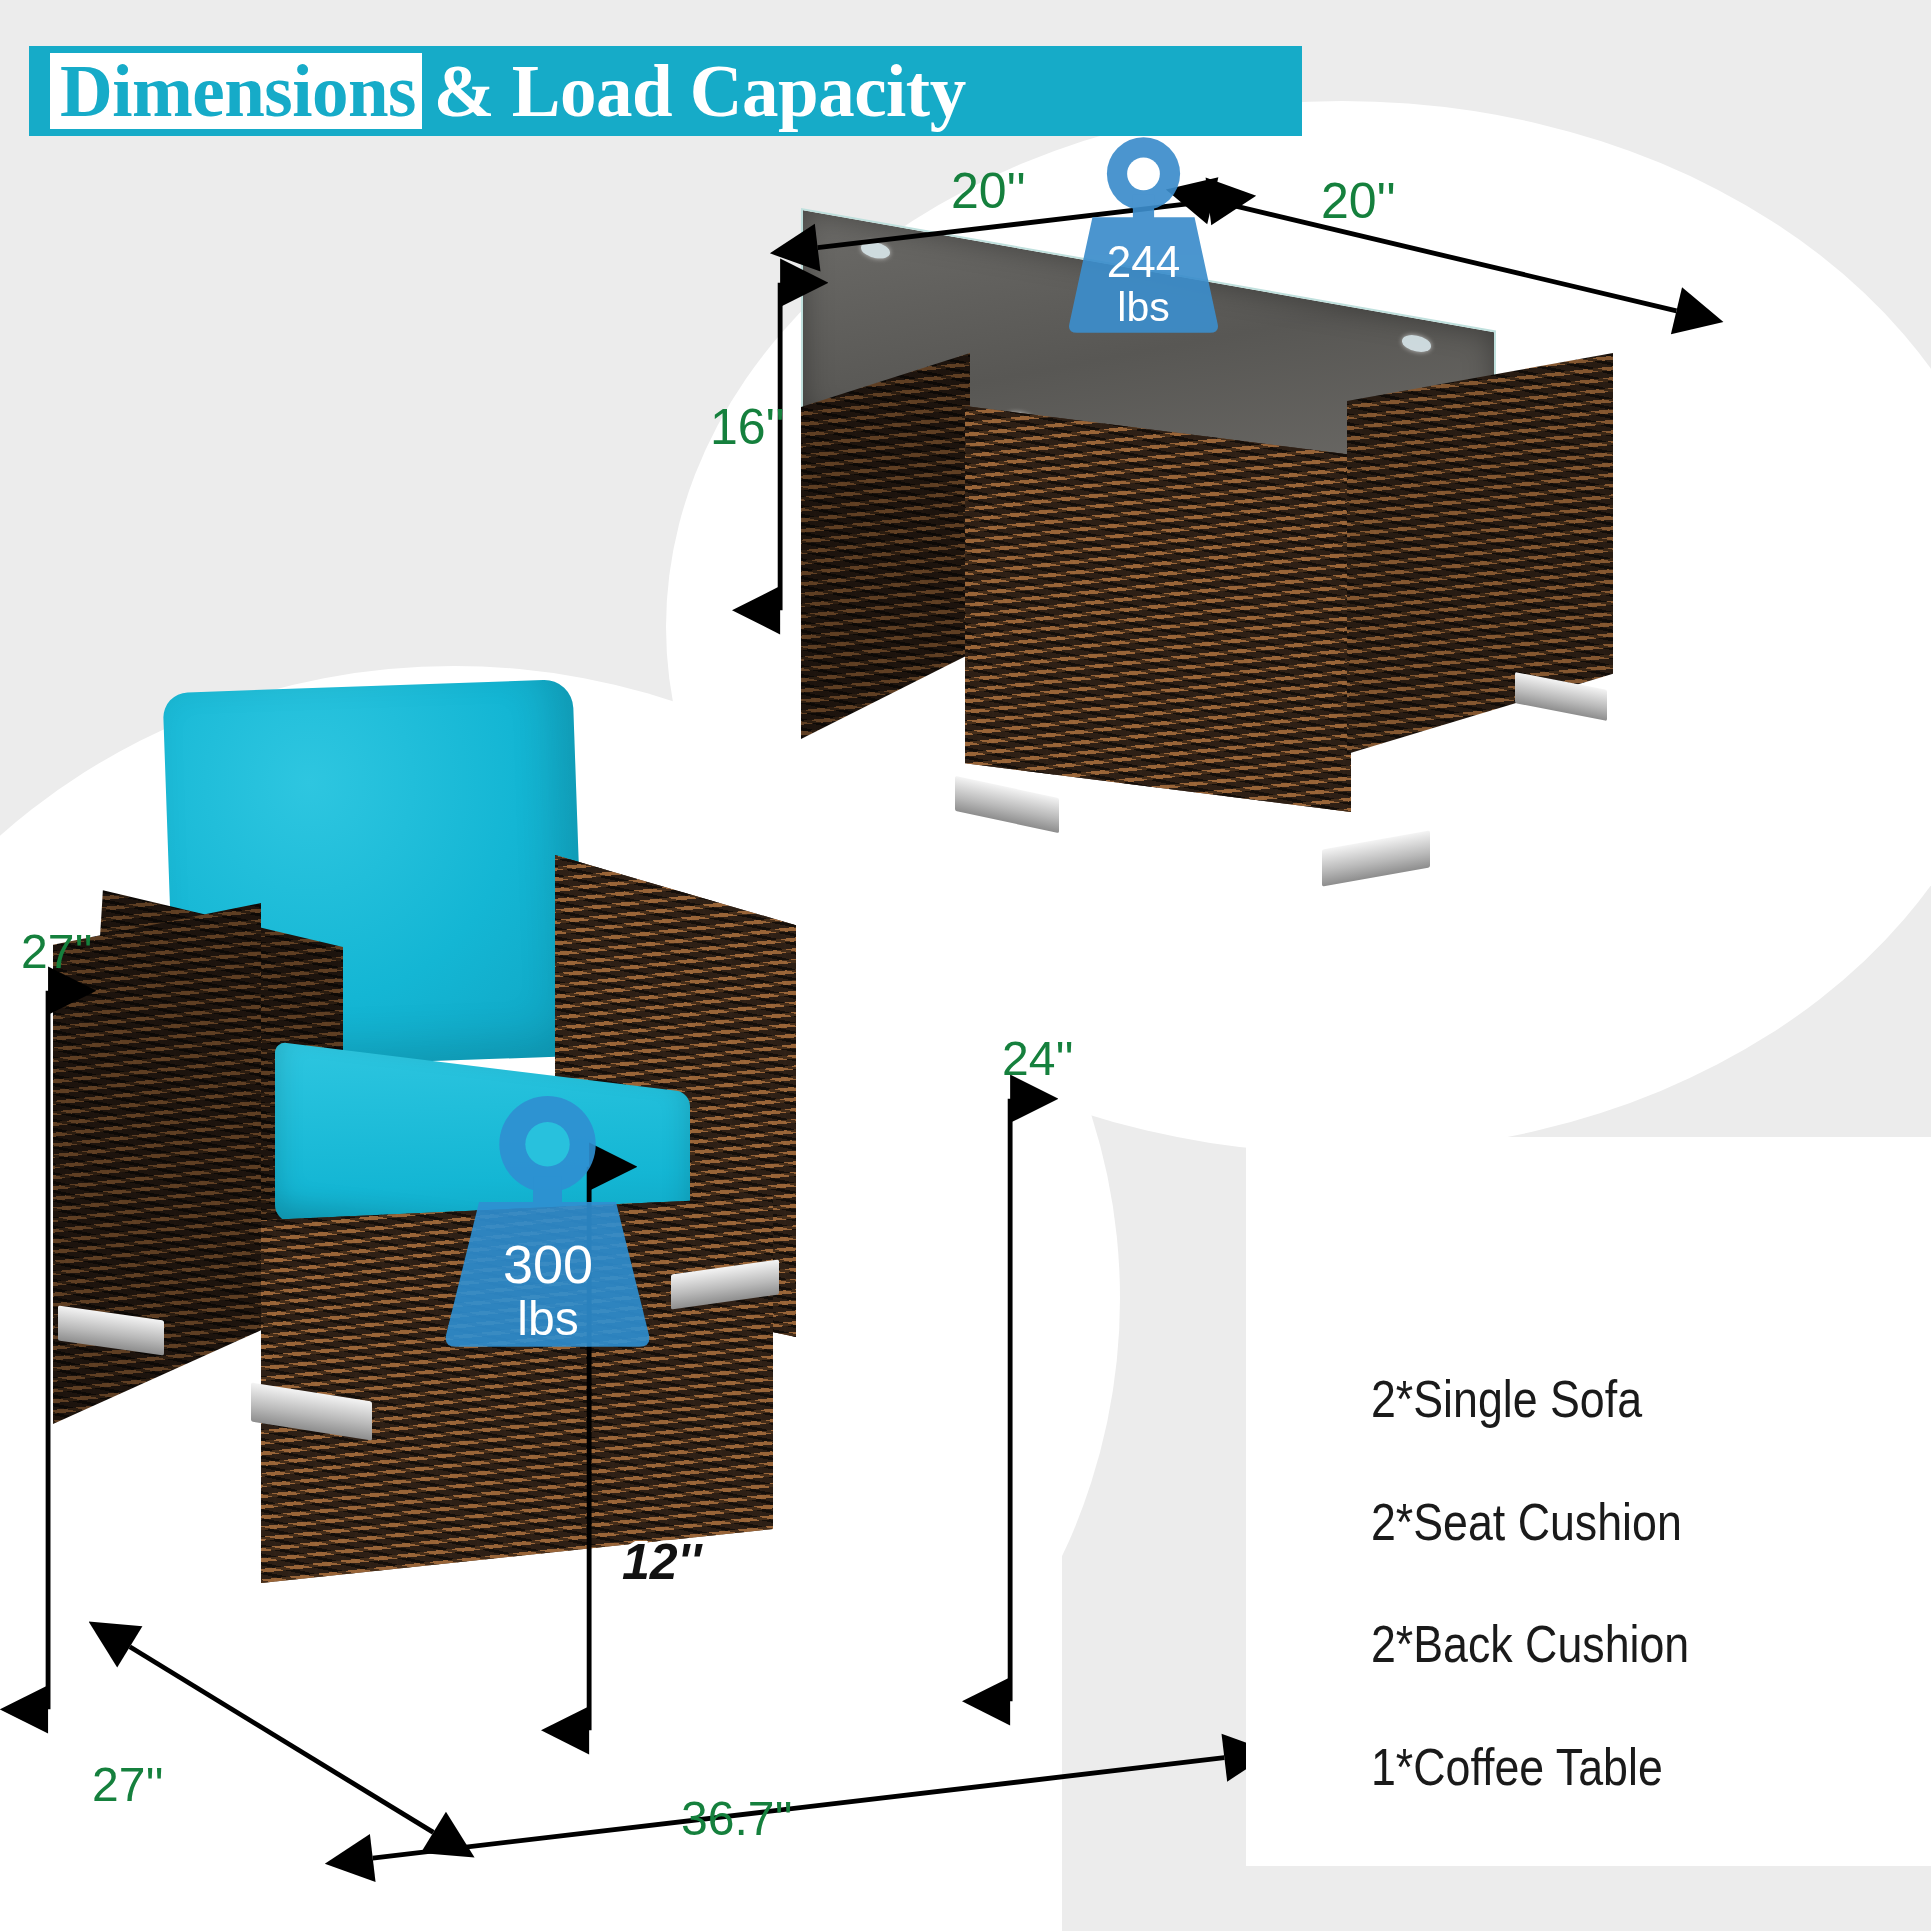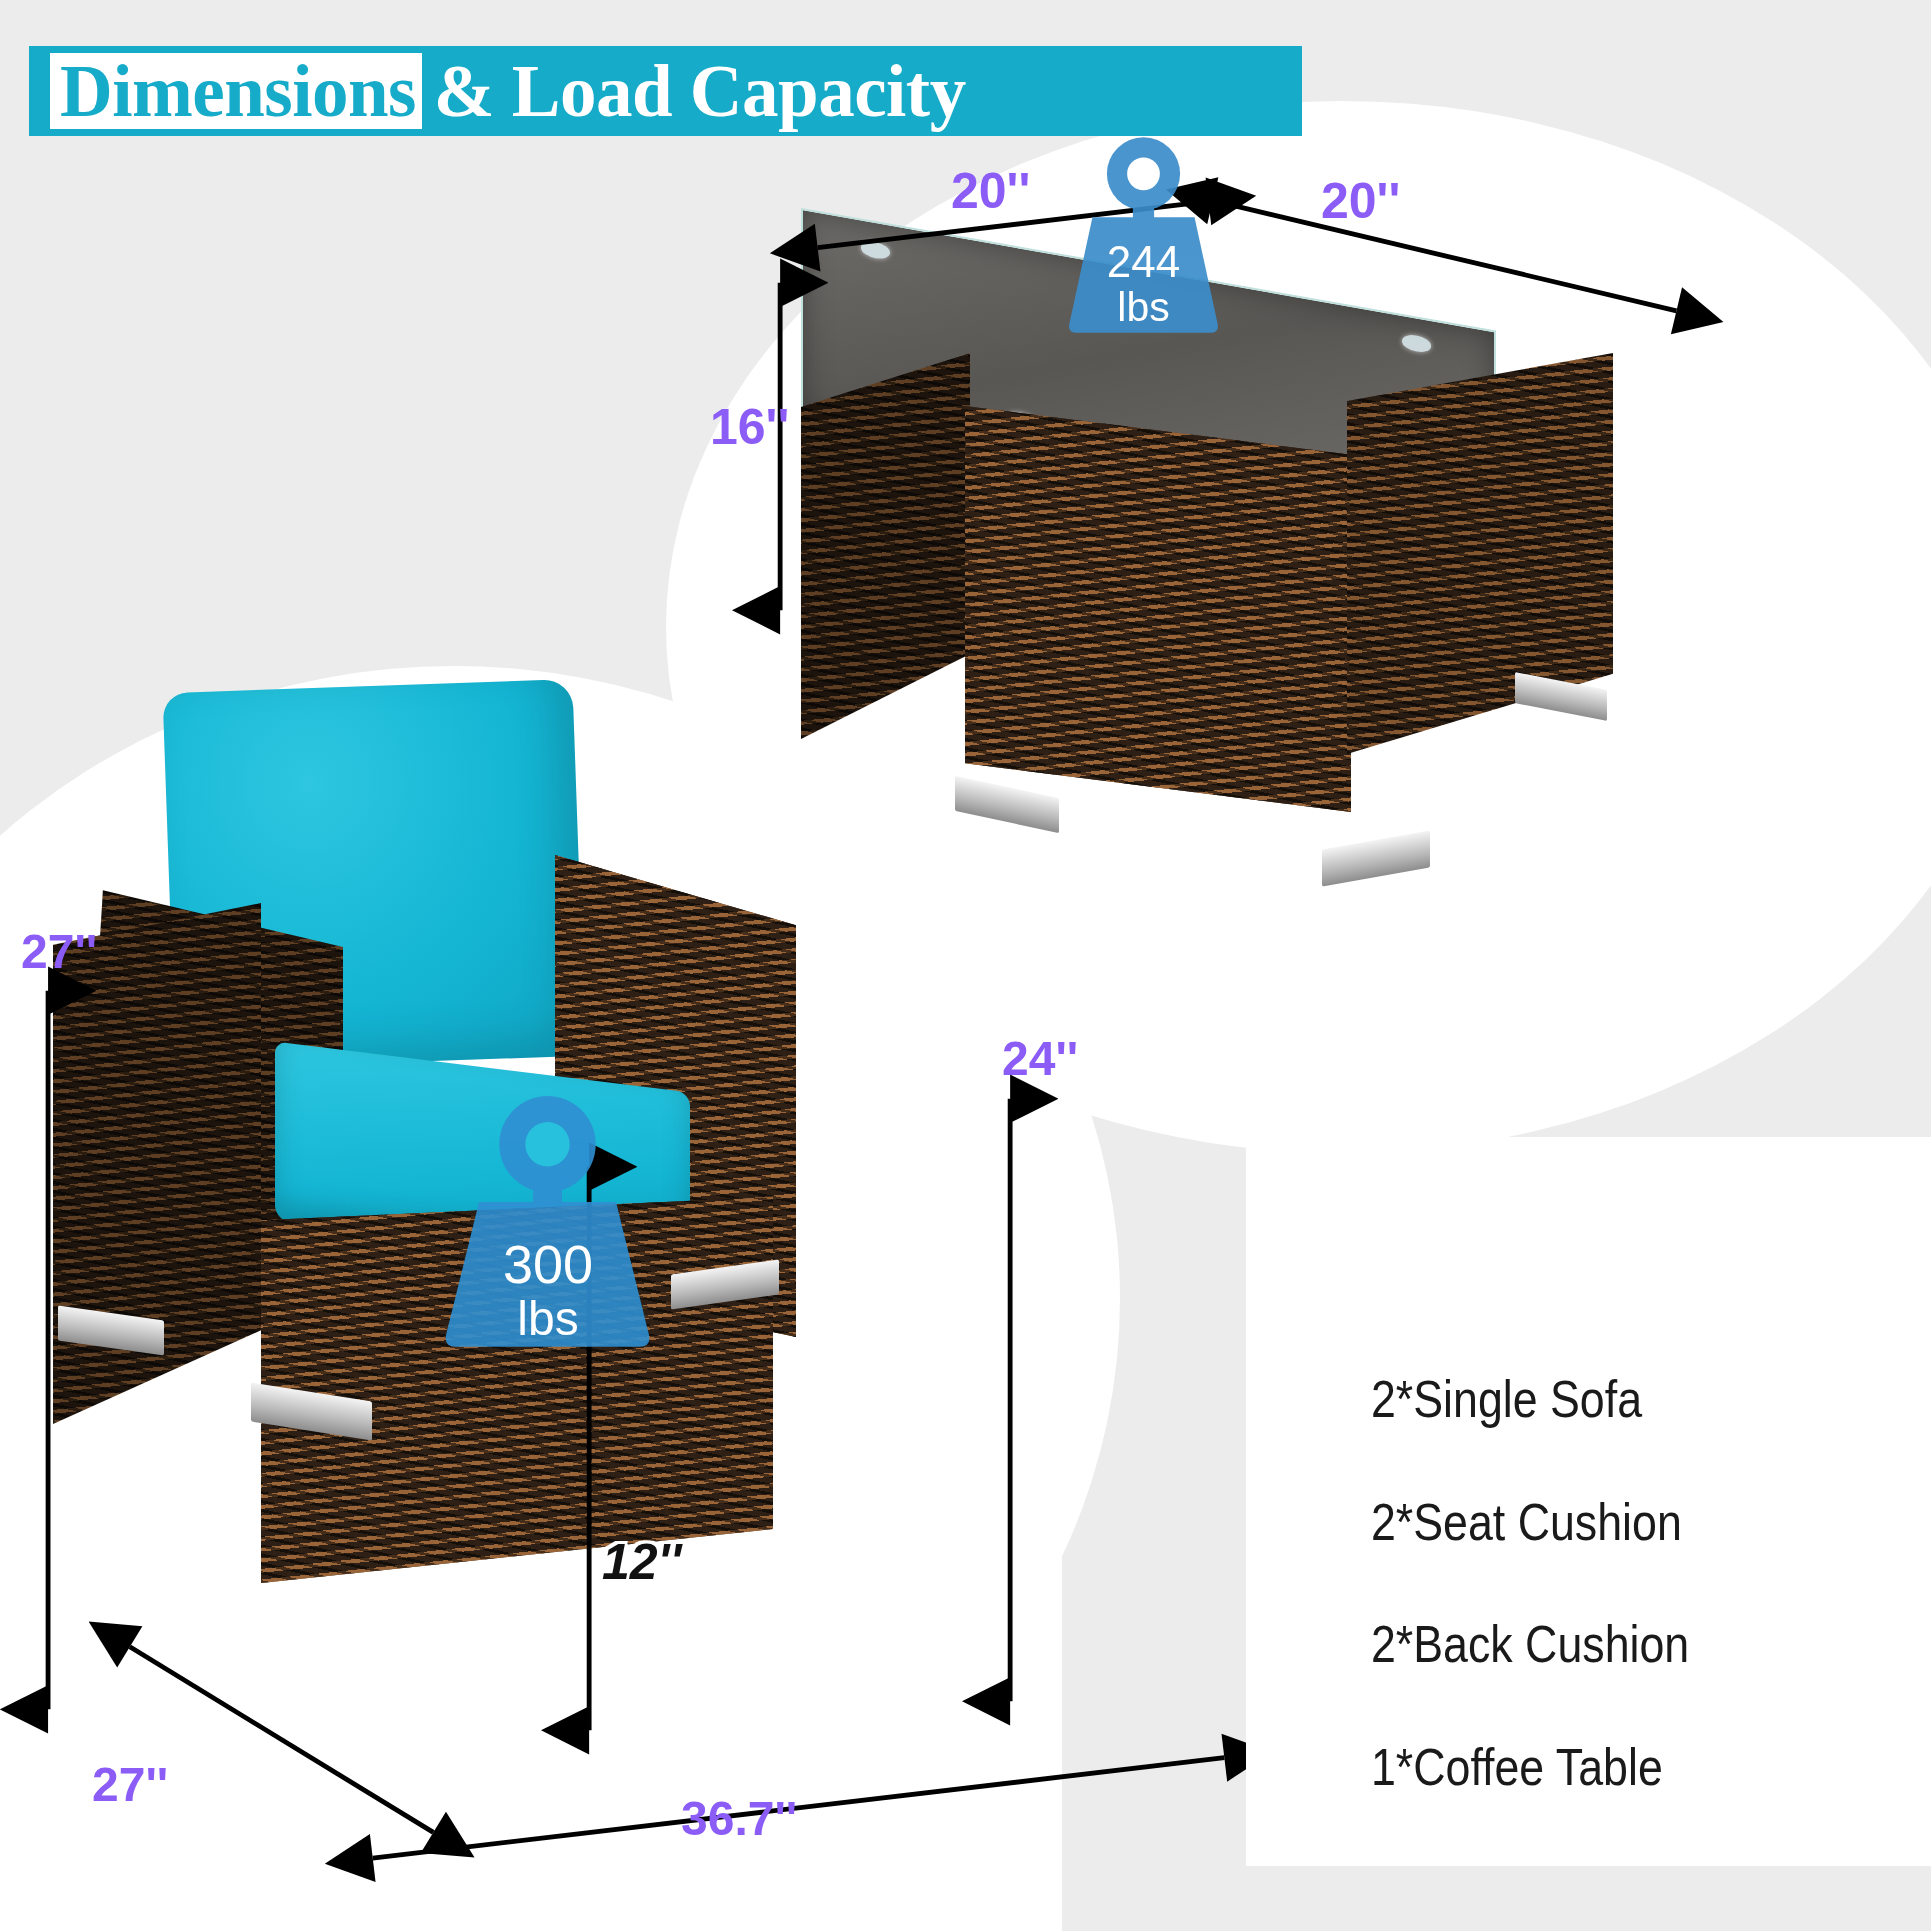--- a/index.html
+++ b/index.html
@@ -97,33 +97,34 @@
   #ac-seatcushion {
     position:absolute; left:222px; top:391px; width:415px; height:179px;
     background:linear-gradient(170deg,#2ec6e0 0%,#14b6d4 60%,#0d9cb9 100%);
     border-radius:11.6px 13.5px 17.4px 15.4px;
     transform:skewY(7deg);
     box-shadow:inset 0 -15.4px 29px rgba(0,0,0,.18);
   }
 
   
   .dim-label {
-    position:absolute; color:#8b5cf6;
+    position:absolute; color:#15803d;
     font-family:"Liberation Sans", sans-serif;
-    font-weight:700; white-space:nowrap;
+    font-weight:400; white-space:nowrap;
     transform-origin:center center;
   }
   .dim-label.outlined {
     color:#111;
     text-shadow:
       -2.9px -2.9px 0 #fff,  2.9px -2.9px 0 #fff,
       -2.9px  2.9px 0 #fff,  2.9px  2.9px 0 #fff,
        0   -2.9px 0 #fff,  0    2.9px 0 #fff,
       -2.9px  0   0 #fff,  2.9px  0   0 #fff;
     font-weight:700;
+    margin-left:20px;
   }
   .dim-line { position:absolute; }
   .dim-line svg { display:block; overflow:visible; }
 
   
   .weight-badge { position:absolute; }
   .weight-badge svg { display:block; }
   .weight-badge .wval {
     position:absolute; left:0; right:0; text-align:center;
     color:#ffffff; font-family:"Liberation Sans", sans-serif;

